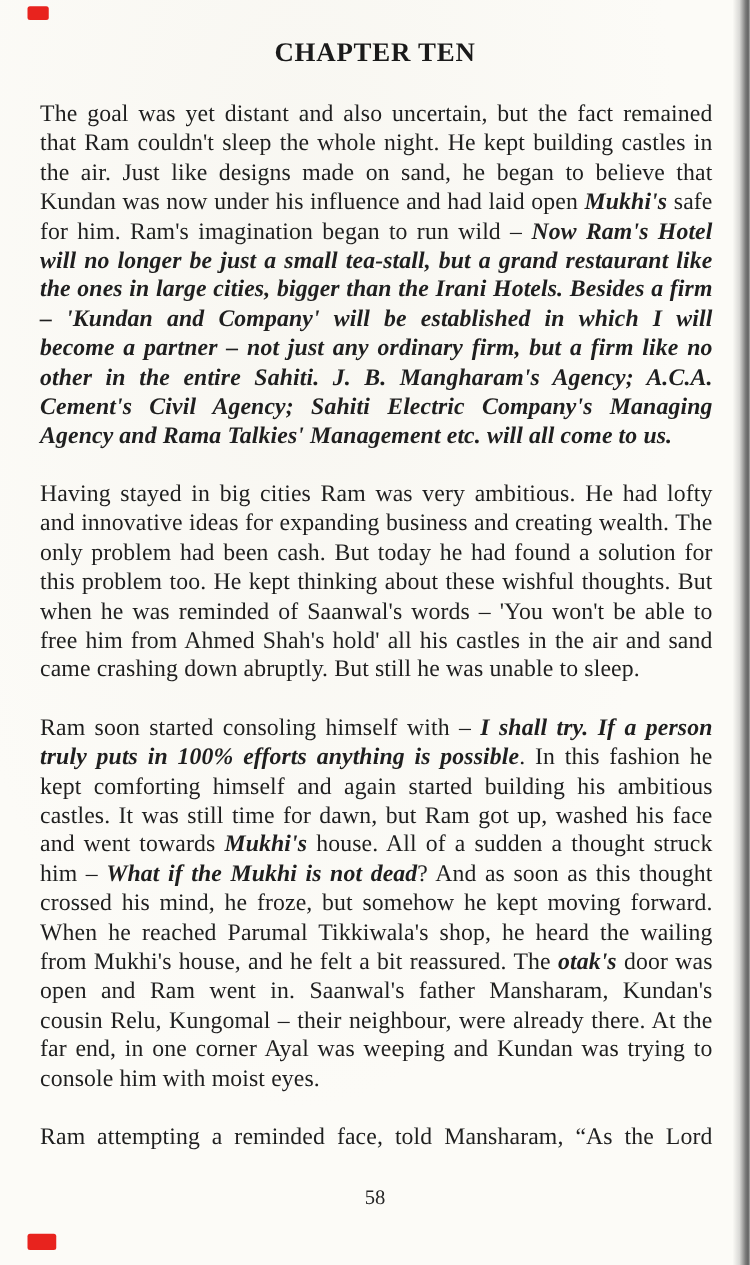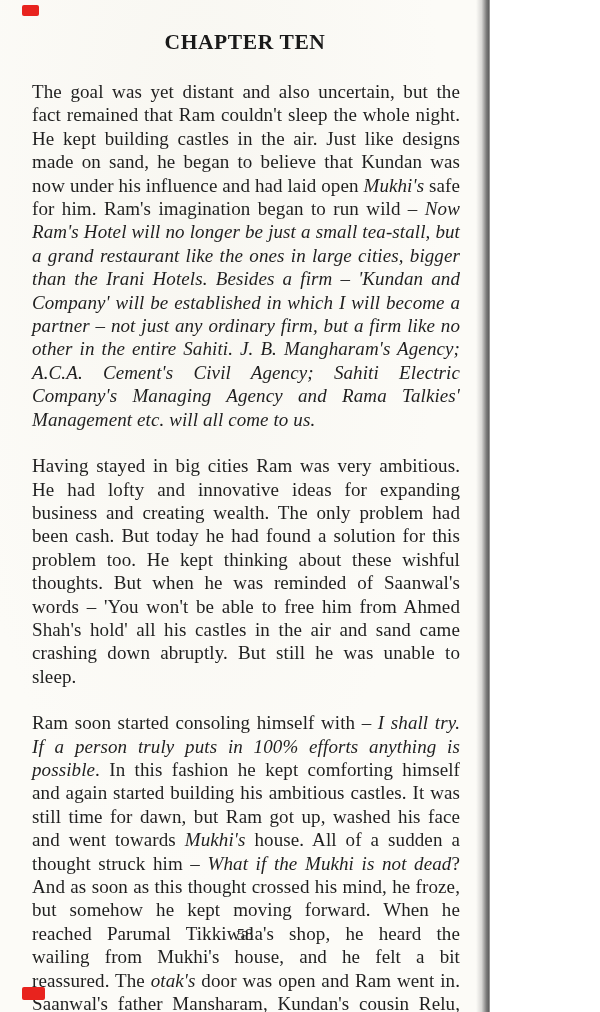--- a/index.html
+++ b/index.html
@@ -9,21 +9,21 @@
     --shadow:#6d6d6d;
   }
   html,body{margin:0;padding:0;}
   body{
     width:600px;height:1012px;overflow:hidden;
     background:#ffffff;
     font-family:"Liberation Serif","DejaVu Serif",serif;
   }
   .page{
     position:relative;
-    width:490px;height:1012px;
+    width:600px;height:1012px;
     background:
       radial-gradient(ellipse at 40% 20%, rgba(240,238,230,.35), rgba(0,0,0,0) 60%),
       var(--page-bg);
     box-sizing:border-box;
     color:var(--text);
   }
   .binding-shadow{
     position:absolute;top:0;right:0;bottom:0;width:14px;
     background:linear-gradient(to right,
       rgba(120,120,120,0) 0%,
@@ -56,25 +56,25 @@
     text-align:justify;
     letter-spacing:.1px;
   }
   .paragraphs p{
     margin:0 0 23px 0;
   }
   .paragraphs p:last-child{
     text-align-last:justify;
     margin-bottom:0;
   }
-  .paragraphs i{font-style:italic;}
+  .paragraphs i{font-style:italic;font-weight:bold;}
   .page-number{
     position:absolute;
     left:0;right:0;
-    top:925px;
+    top:948px;
     text-align:center;
     font-size:16.5px;
     color:#262626;
   }
 </style>
 </head>
 <body>
 
 <div class="page">
   <div class="red-mark top"></div>

